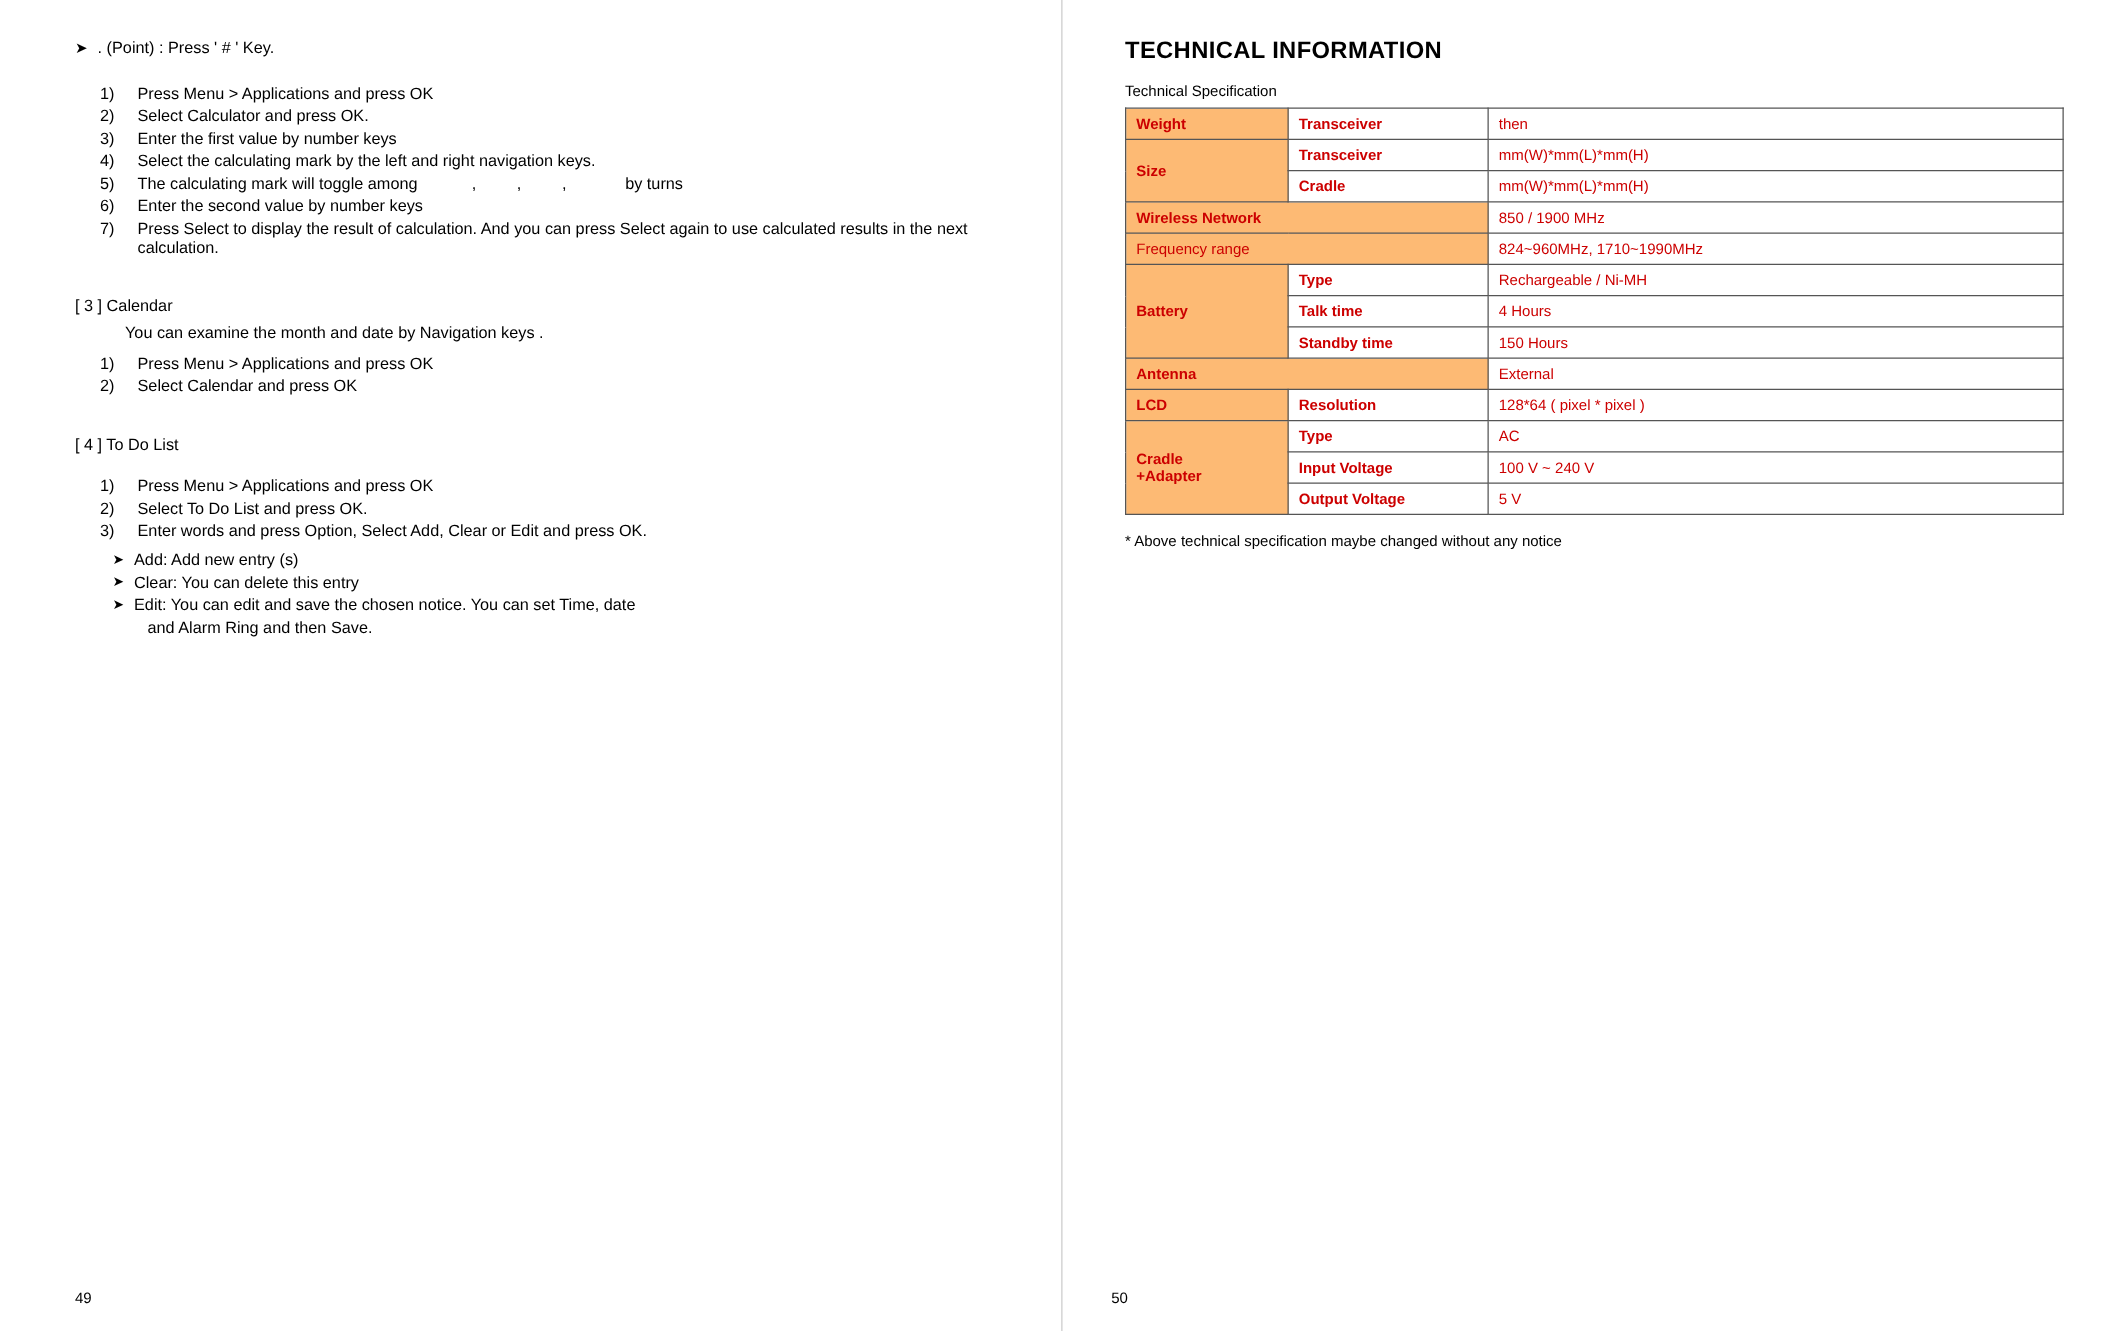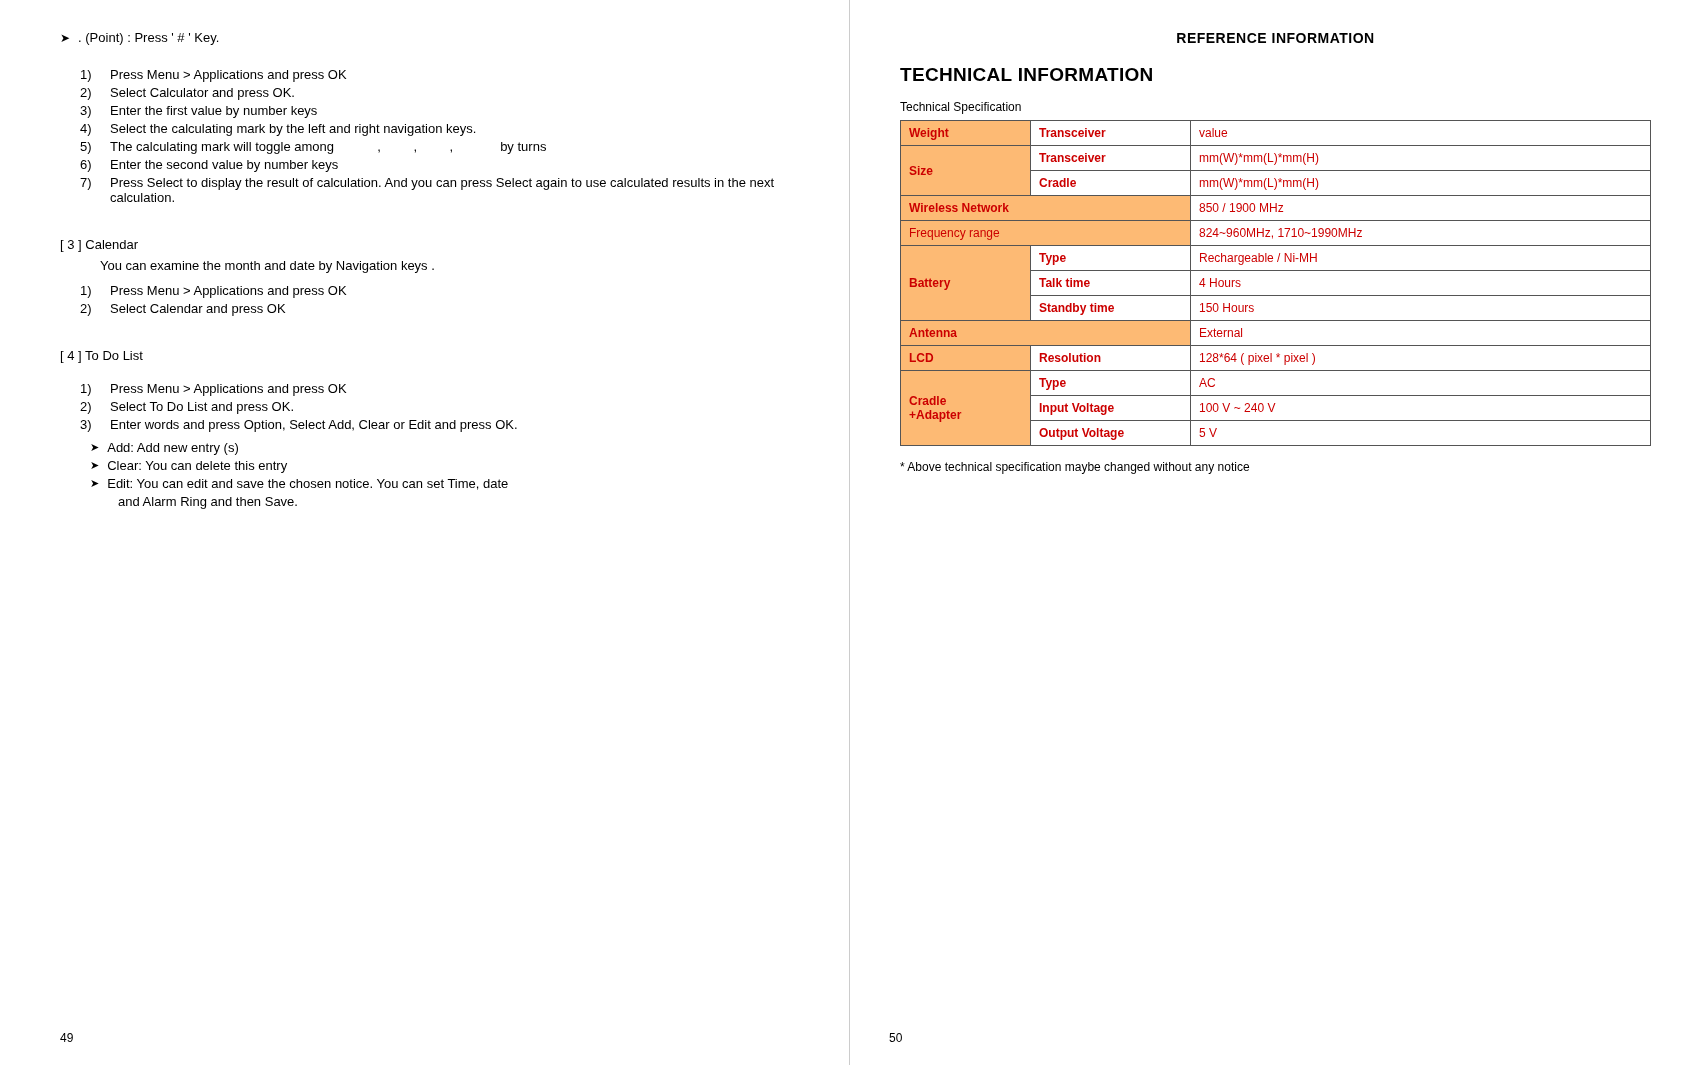--- a/index.html
+++ b/index.html
@@ -226,33 +226,32 @@
       </div>
       <div style="margin-left:58px;">
         <span>and Alarm Ring and then Save.</span>
       </div>
     </div>
 
     <span class="page-number">49</span>
   </div>
 
   <div class="right-page">
-    <div class="ref-title">REFERENCE INFORMATION</div>
 
     <div class="tech-title">TECHNICAL INFORMATION</div>
 
     <div class="spec-label">Technical Specification</div>
 
     <table class="spec-table">
       <tbody>
 
         <tr>
           <td class="col-label" style="font-weight:bold;color:#cc0000;">Weight</td>
           <td class="col-sub" style="font-weight:bold;color:#cc0000;">Transceiver</td>
-          <td class="col-value" style="color:#cc0000;">value</td>
+          <td class="col-value" style="color:#cc0000;">then</td>
         </tr>
 
         <tr>
           <td class="col-label" rowspan="2" style="font-weight:bold;color:#cc0000;vertical-align:middle;">Size</td>
           <td class="col-sub" style="font-weight:bold;color:#cc0000;">Transceiver</td>
           <td class="col-value" style="color:#cc0000;">mm(W)*mm(L)*mm(H)</td>
         </tr>
 
         <tr>
           <td class="col-sub" style="font-weight:bold;color:#cc0000;">Cradle</td>

